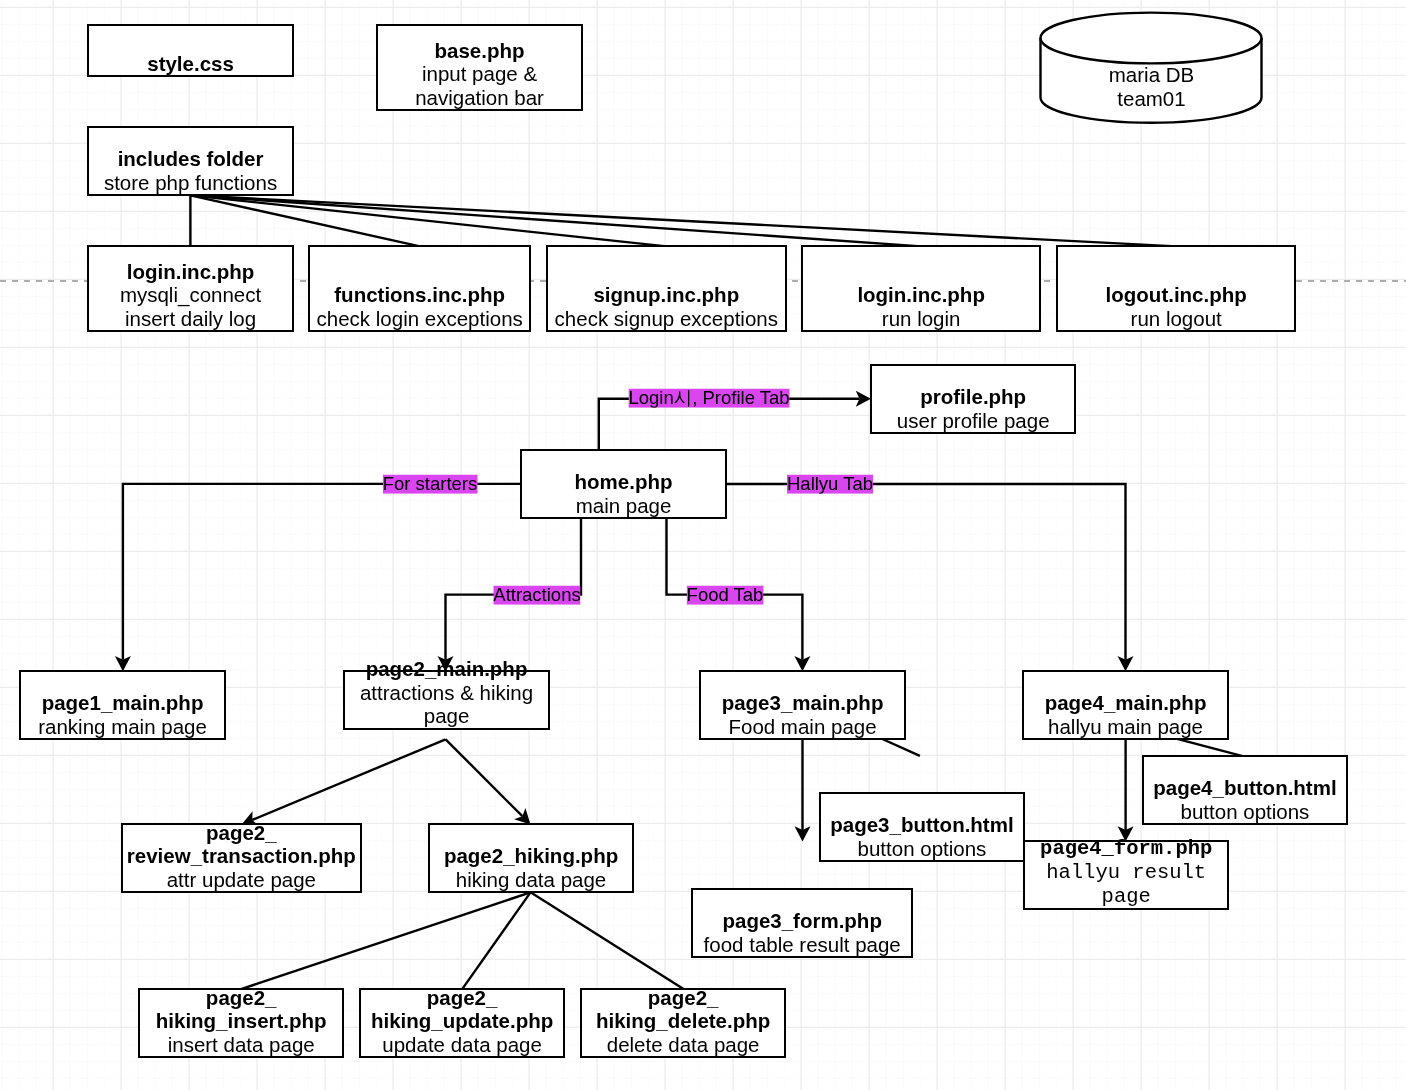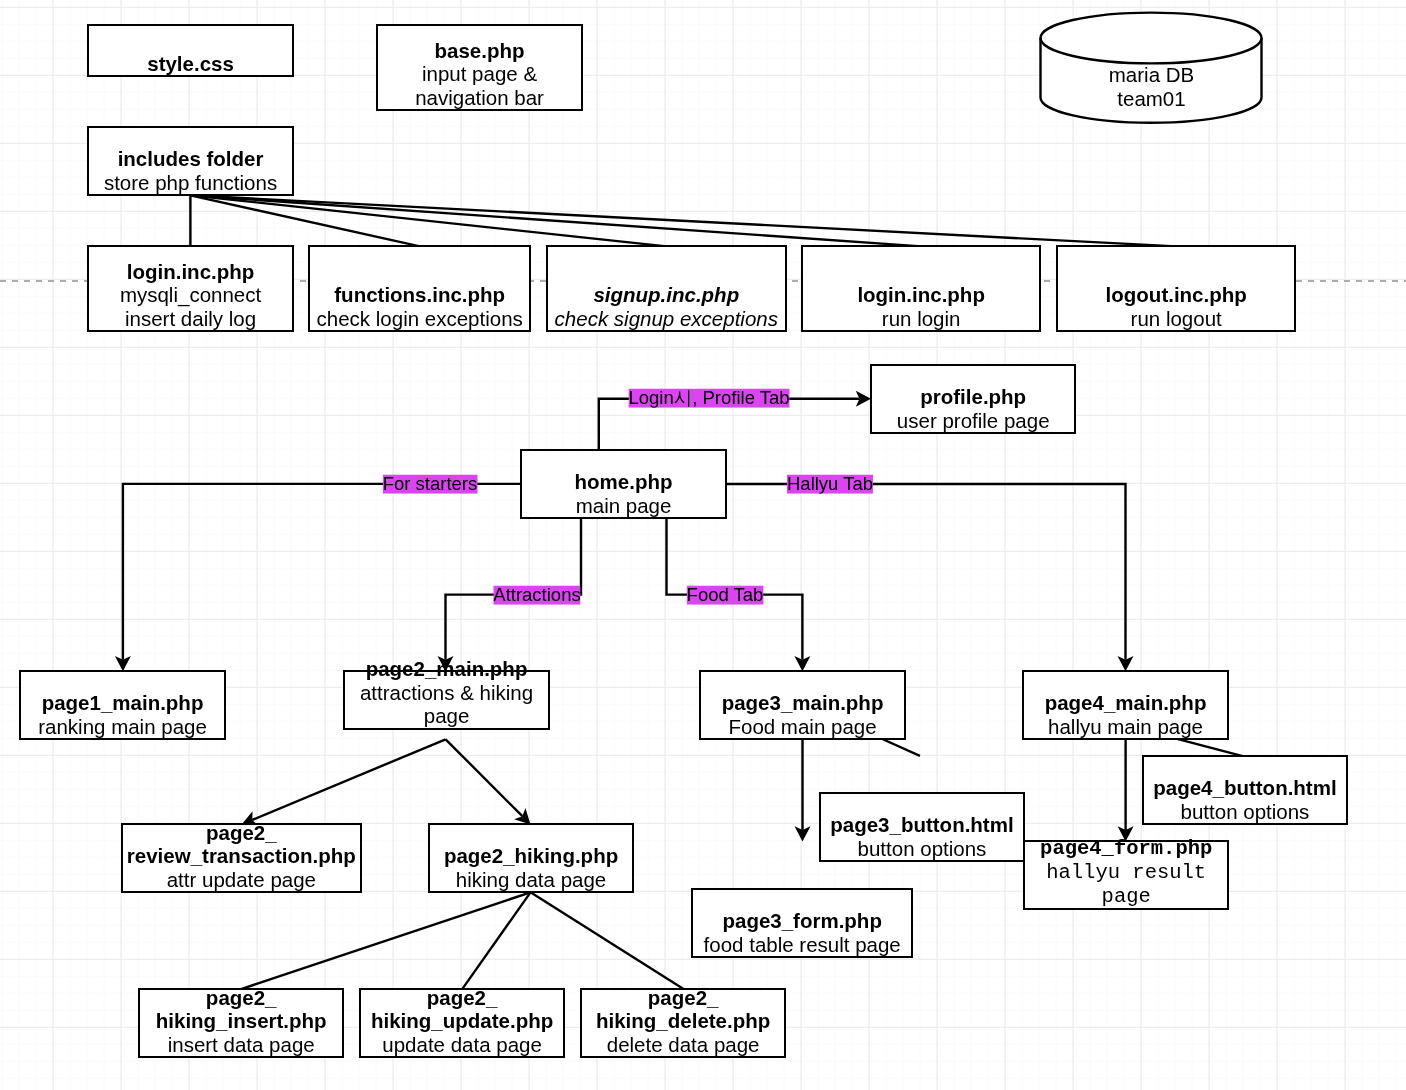--- a/index.html
+++ b/index.html
@@ -139,21 +139,21 @@
       <span>mysqli_connect</span><br>
       <span>insert daily log</span>
     </div>
   </div>
   <div class="node" style="left: 308.2px; top: 245.2px; width: 223.4px; height: 87.3px;">
     <div class="t">
       <b>functions.inc.php</b><br>
       <span>check login exceptions</span>
     </div>
   </div>
-  <div class="node" style="left: 546.1px; top: 245.2px; width: 240.6px; height: 87.3px; font-style: italic;">
+  <div class="node" style="left: 546.1px; top: 245.2px; width: 240.6px; height: 87.3px;">
     <div class="t">
       <b>signup.inc.php</b><br>
       <span>check signup exceptions</span>
     </div>
   </div>
   <div class="node" style="left: 801.1px; top: 245.2px; width: 240.3px; height: 87.3px;">
     <div class="t">
       <b>login.inc.php</b><br>
       <span>run login</span>
     </div>

